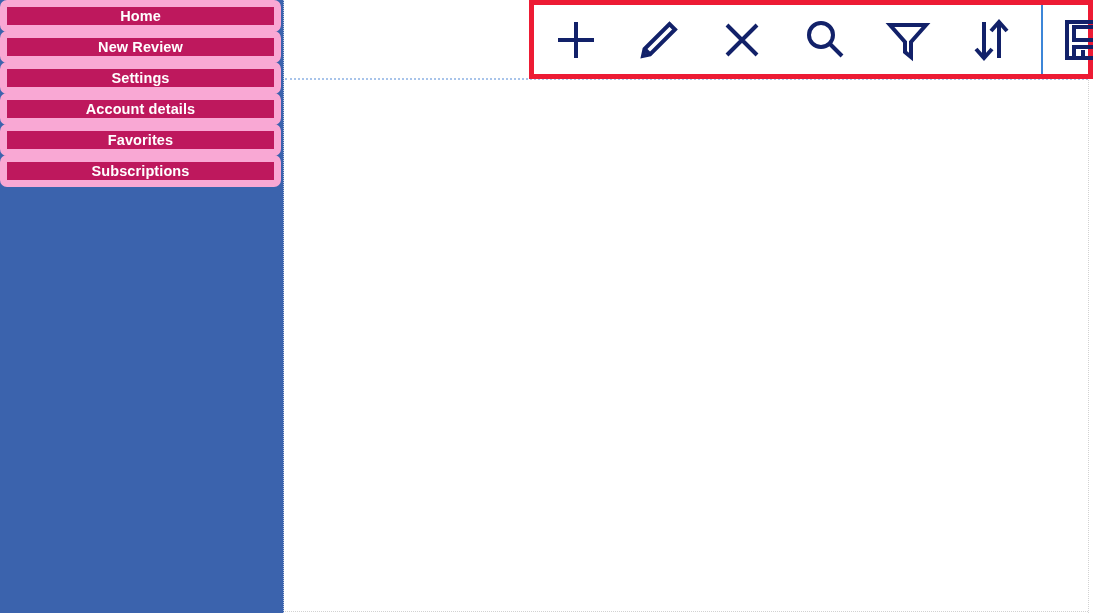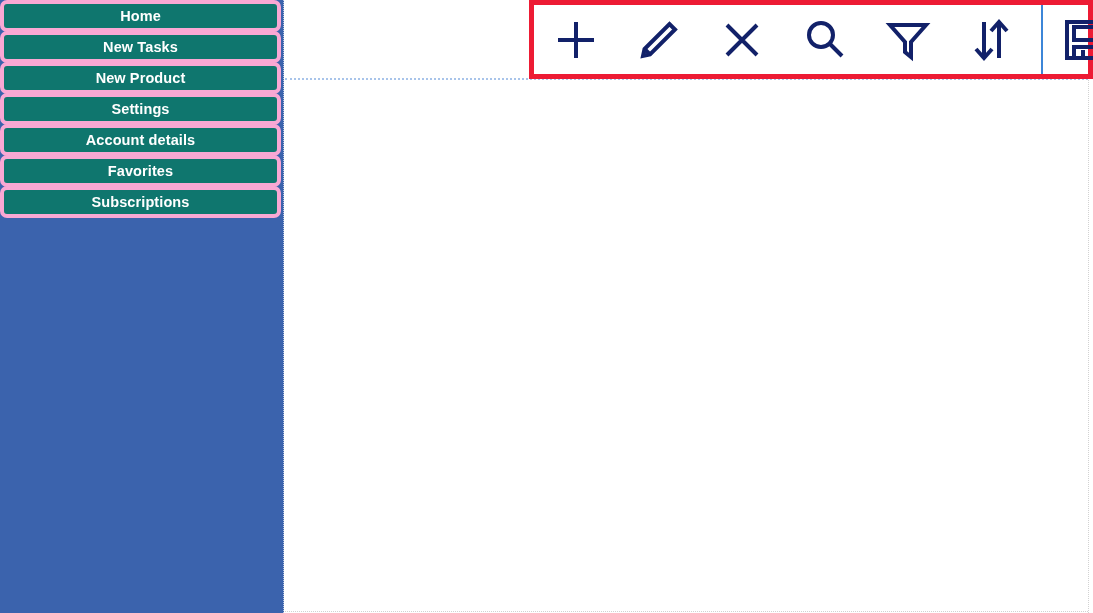--- a/index.html
+++ b/index.html
@@ -34,22 +34,22 @@
   .nav-list {
     list-style: none;
     margin: 0;
     padding: 0;
   }
   .nav-item {
     position: relative;
     height: 32px;
     width: 281px;
     margin: 0 0 0 0;
-    background: #0f766e;
-    border: 4px solid #f9a8d4;
+    background: #be185d;
+    border: 7px solid #f9a8d4;
     border-radius: 7px;
     display: flex;
     align-items: center;
     justify-content: center;
     cursor: pointer;
   }
   .nav-item + .nav-item { margin-top: -1px; }
   .nav-label {
     color: #ffffff;
     font-size: 14.5px;
@@ -160,24 +160,21 @@
 <body>
 
 <div id="app">
 
   <nav class="sidebar">
     <ul class="nav-list" id="nav-list">
         <li class="nav-item">
           <span class="nav-label">Home</span>
         </li>
         <li class="nav-item">
-          <span class="nav-label">New Tasks</span>
-        </li>
-        <li class="nav-item">
-          <span class="nav-label">New Product</span>
+          <span class="nav-label">New Review</span>
         </li>
         <li class="nav-item">
           <span class="nav-label">Settings</span>
         </li>
         <li class="nav-item">
           <span class="nav-label">Account details</span>
         </li>
         <li class="nav-item">
           <span class="nav-label">Favorites</span>
         </li>

